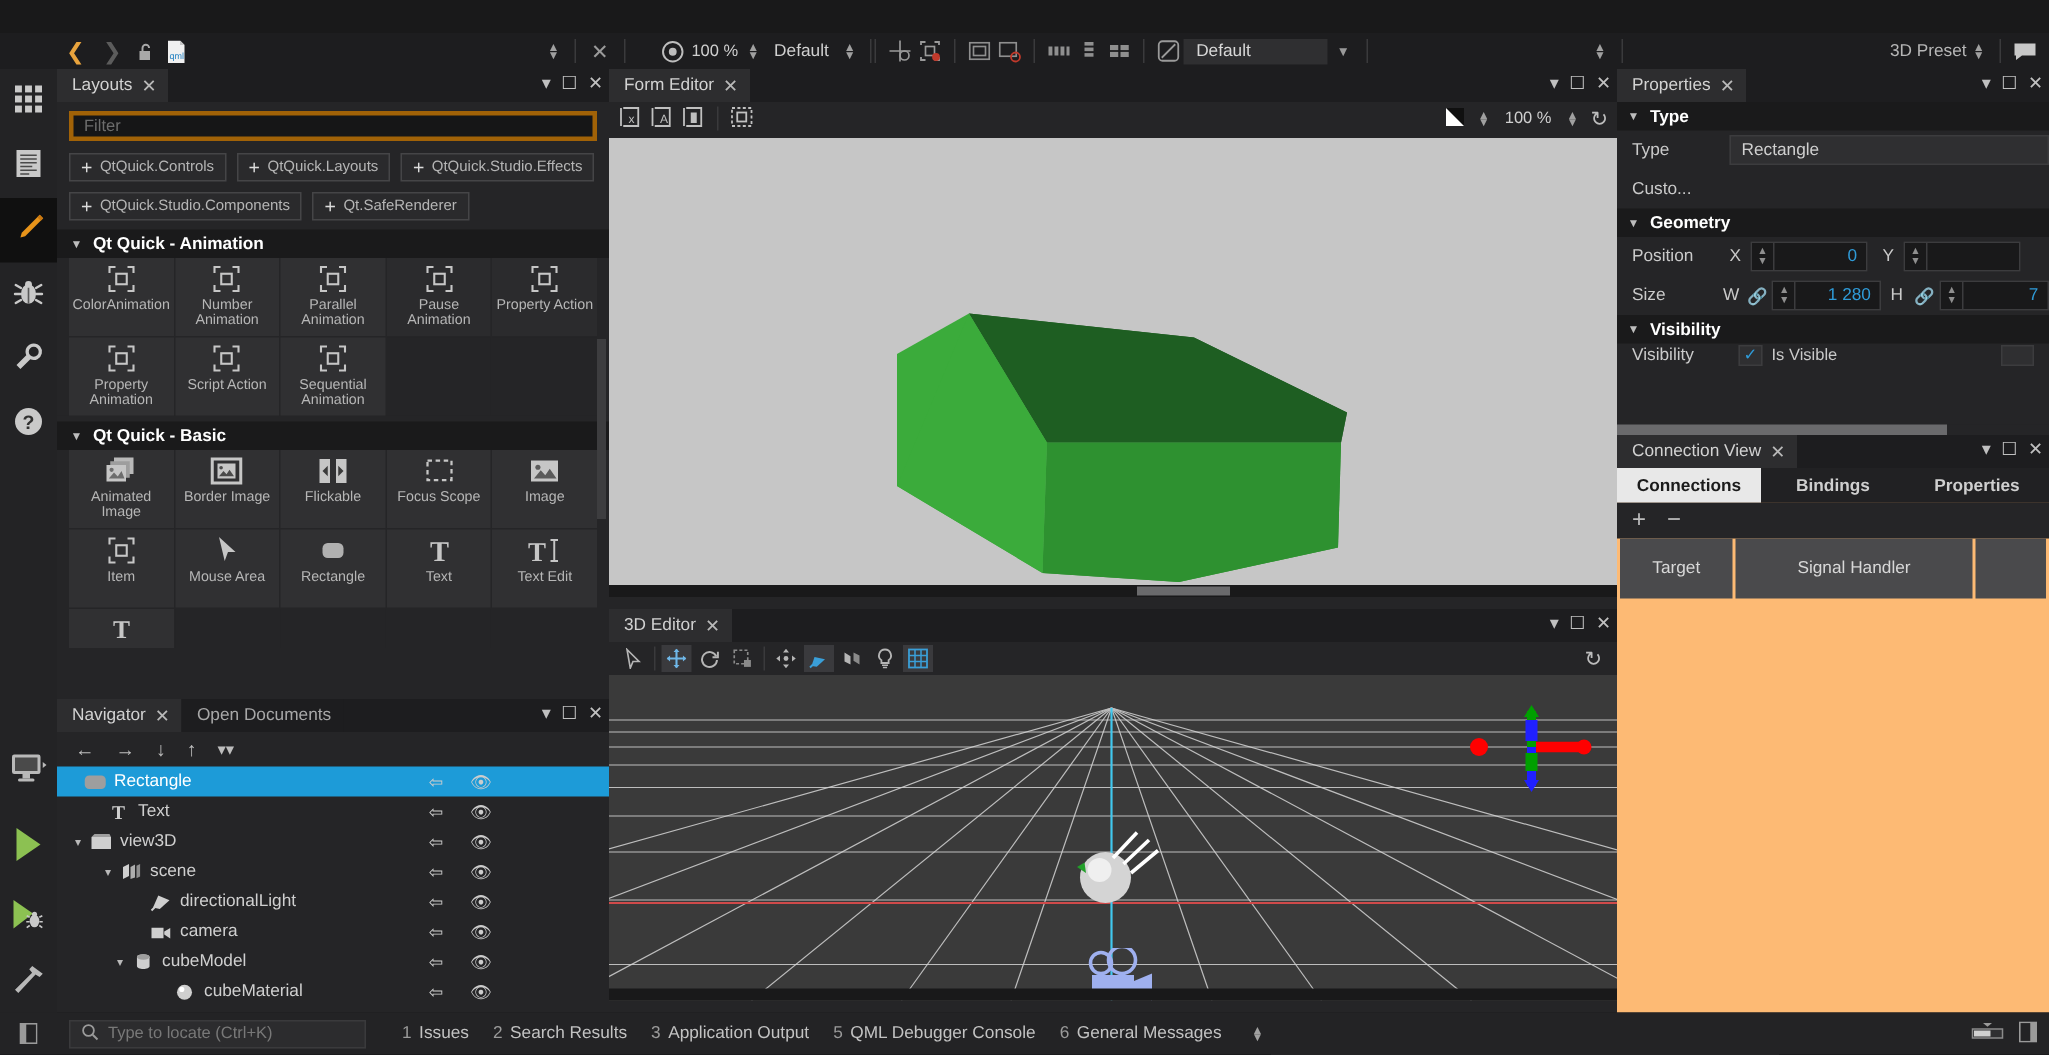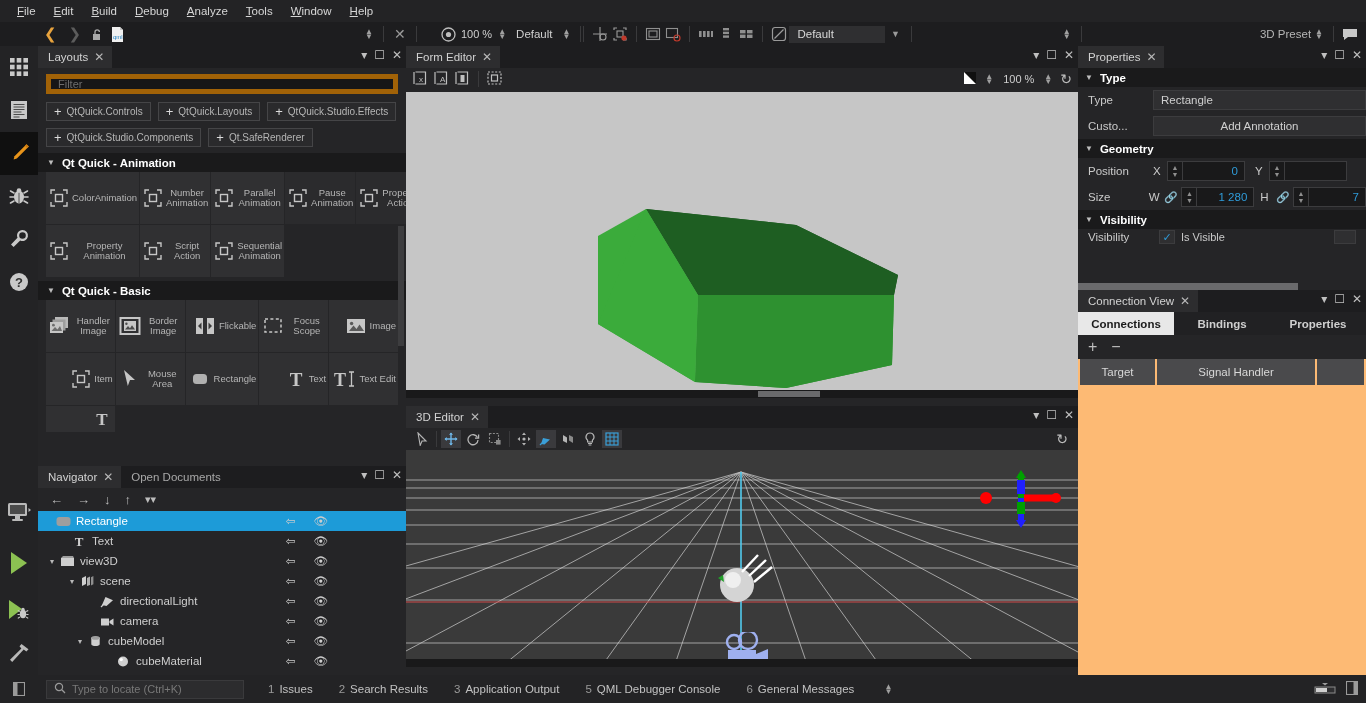--- a/index.html
+++ b/index.html
@@ -53,33 +53,33 @@
     color:#c0c0c0; font-size:12px; }
 
   
   .subtabs { display:flex; height:23px; background:#1d1d1f; }
   .stab { flex:1; display:flex; align-items:center; justify-content:center;
     font-size:11.5px; font-weight:bold; color:#cfcfcf; background:#212123; }
   .stab.sel { background:#e8e8e8; color:#1b1b1b; }
 
   
   #library { left:38px; top:46px; width:368px; height:420px; background:#252527; }
-  .filterbox { margin:6px 8px; height:20px; background:#161617; border:5px solid #a16207;
+  .filterbox { margin:6px 8px; height:20px; background:#161617; border:3px solid #a16207;
     display:flex; align-items:center; padding:0 7px; color:#6d6d6d; font-size:11px; }
   .impwrap { display:flex; flex-wrap:wrap; gap:7px; padding:2px 8px 6px 8px; }
   .impbtn { display:flex; align-items:center; gap:5px; height:19px; padding:0 7px;
     border:1px solid #454547; background:#2a2a2c; color:#b5b5b5; font-size:10px; }
   .plus { font-size:13px; color:#dcdcdc; line-height:10px; }
   .sectionhdr { display:flex; align-items:center; gap:7px; height:19px; padding-left:9px;
     background:#1a1a1b; color:#ffffff; font-weight:bold; font-size:11.5px; }
   .caret { font-size:8px; color:#bdbdbd; }
   .grid { display:grid; grid-template-columns:repeat(5,1fr); background:#252527;
     gap:1px; padding:0 8px; }
-  .cell { background:#303032; height:52px; display:flex; flex-direction:row;
-    align-items:center; justify-content:flex-end; gap:2px; padding:3px 2px; }
+  .cell { background:#303032; height:52px; display:flex; flex-direction:column;
+    align-items:center; justify-content:flex-start; gap:2px; padding:3px 2px; }
   .cell .lbl { font-size:9.5px; color:#b6b6b6; text-align:center; line-height:10px; }
   .cell svg { display:block; }
   .libscroll { position:absolute; right:2px; top:180px; width:6px; height:120px; background:#3d3d3f; }
 
   
   #navigator { left:38px; top:466px; width:368px; height:209px; background:#252527; }
   .navtools { height:23px; display:flex; align-items:center; gap:14px; padding-left:12px;
     color:#bdbdbd; font-size:13px; background:#252527; }
   .navrow { height:20px; display:flex; align-items:center; position:relative; font-size:11.5px; color:#cfcfcf; }
   .navrow.sel { background:#1d9bd8; color:#ffffff; }
@@ -122,48 +122,38 @@
   .numbox .val { flex:1; text-align:right; padding-right:6px; color:#2f9bd8; font-size:11.5px; }
   .linkico { color:#2f9bd8; font-size:11px; margin:0 3px; }
   .propscroll { position:absolute; left:0; bottom:0; width:288px; height:7px; background:#252527; }
   .propscroll .thumb { position:absolute; left:0; top:0; width:220px; height:7px; background:#6a6a6c; }
 
   
   #connview { left:1078px; top:290px; width:288px; height:385px; background:#fdba74; }
   .cvtools { height:24px; display:flex; align-items:center; gap:14px; padding-left:10px;
     color:#bdbdbd; font-size:16px; background:#252527; }
   .cvhdr { display:flex; gap:2px; padding:0 2px; }
-  .cvcol { height:26px; background:#4a4a4c; display:flex; align-items:center; justify-content:center;
+  .cvcol { height:40px; background:#4a4a4c; display:flex; align-items:center; justify-content:center;
     color:#d8d8d8; font-size:11.5px; }
 
   
   .statusbar { position:absolute; left:0; bottom:0; width:1366px; height:28px; background:#232325;
     display:flex; align-items:center; }
   .locate { width:198px; height:19px; background:#2c2c2e; border:1px solid #3a3a3c;
     display:flex; align-items:center; gap:6px; padding:0 7px; color:#787878; font-size:11px; margin-left:8px;}
-  .outputs { display:flex; align-items:center; gap:26px; margin-left:24px; }
+  .outputs { display:flex; align-items:center; gap:16px; margin-left:24px; }
   .outitem { color:#c2c2c2; font-size:11.5px; }
   .outitem b { color:#9a9a9a; font-weight:normal; margin-right:5px; }
   .sbright { position:absolute; right:8px; display:flex; align-items:center; gap:10px; }
 </style>
 </head>
 <body>
 
 <div id="app">
 
-  <div class="menubar">
-    <div class="mi"><u>F</u>ile</div>
-    <div class="mi"><u>E</u>dit</div>
-    <div class="mi"><u>B</u>uild</div>
-    <div class="mi"><u>D</u>ebug</div>
-    <div class="mi"><u>A</u>nalyze</div>
-    <div class="mi"><u>T</u>ools</div>
-    <div class="mi"><u>W</u>indow</div>
-    <div class="mi"><u>H</u>elp</div>
-  </div>
 
   <div class="toolbar">
     <div style="width:38px"></div>
     <div class="navarrow active">❮</div>
     <div class="navarrow dim">❯</div>
     <div class="tbicon">
       <svg width="12" height="13" viewBox="0 0 12 13">
           <path d="M2 6h7v6H2z" fill="#a8a8a8"></path>
           <path d="M4 6V4a2.2 2.2 0 0 1 4.4 0" fill="none" stroke="#a8a8a8" stroke-width="1.3"></path>
         </svg>
@@ -536,21 +526,21 @@
       <div class="cell">
         <span>
             <svg width="24" height="22" viewBox="0 0 24 22">
               <rect x="7" y="2" width="13" height="11" fill="#b9b9b9"></rect>
               <rect x="4.5" y="4.5" width="13" height="11" fill="#9e9e9e"></rect>
               <rect x="2" y="7" width="13" height="11" fill="#c6c6c6"></rect>
               <path d="M3.5 16l3.5-4 2.5 2.6 2.5-3.6 2 5z" fill="#6d6d6d"></path>
               <circle cx="5.4" cy="10.2" r="1.4" fill="#6d6d6d"></circle>
             </svg>
           </span>
-        <span class="lbl">Handler Image</span>
+        <span class="lbl">Animated Image</span>
       </div>
       <div class="cell">
         <span>
             <svg width="24" height="22" viewBox="0 0 24 22">
               <rect x="2.5" y="3" width="19" height="16" fill="none" stroke="#c6c6c6" stroke-width="2"></rect>
               <rect x="6" y="6" width="12" height="10" fill="#c6c6c6"></rect>
               <path d="M7 14.5l3-3.5 2 2.2 2-3 3 4.3z" fill="#4a4a4a"></path>
               <circle cx="8.4" cy="8.8" r="1.2" fill="#4a4a4a"></circle>
             </svg>
           </span>
@@ -1026,21 +1016,20 @@
     <div class="secbar">
       <span class="caret">▼</span>
       <span>Type</span>
     </div>
     <div class="prow">
       <span class="plabel">Type</span>
       <div class="pfield" style="flex:1;margin-right:0">Rectangle</div>
     </div>
     <div class="prow">
       <span class="plabel">Custo...</span>
-      <div class="pbtn" style="margin-right:0">Add Annotation</div>
     </div>
 
     <div class="secbar">
       <span class="caret">▼</span>
       <span>Geometry</span>
     </div>
     <div class="prow">
       <span class="plabel">Position</span>
       <span class="axl">X</span>
       <div class="numbox" style="width:78px">

